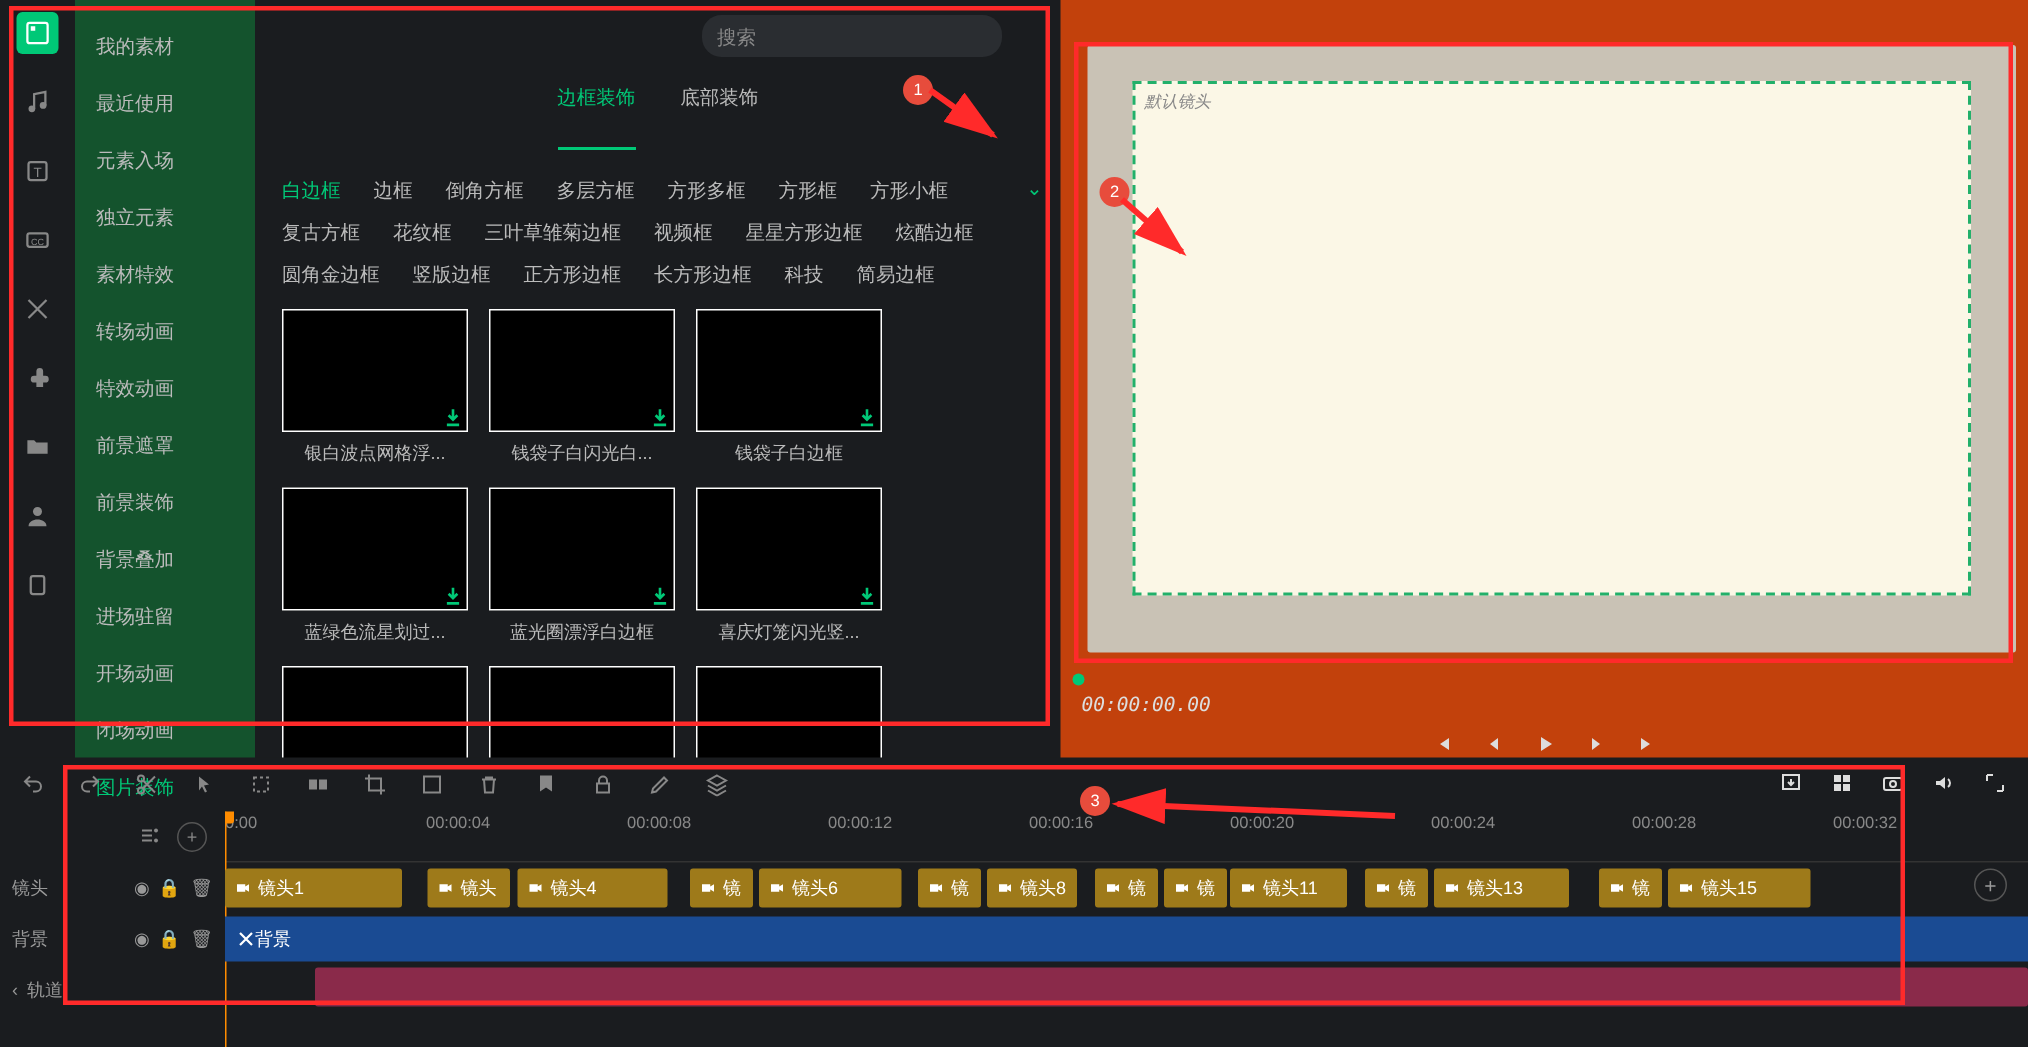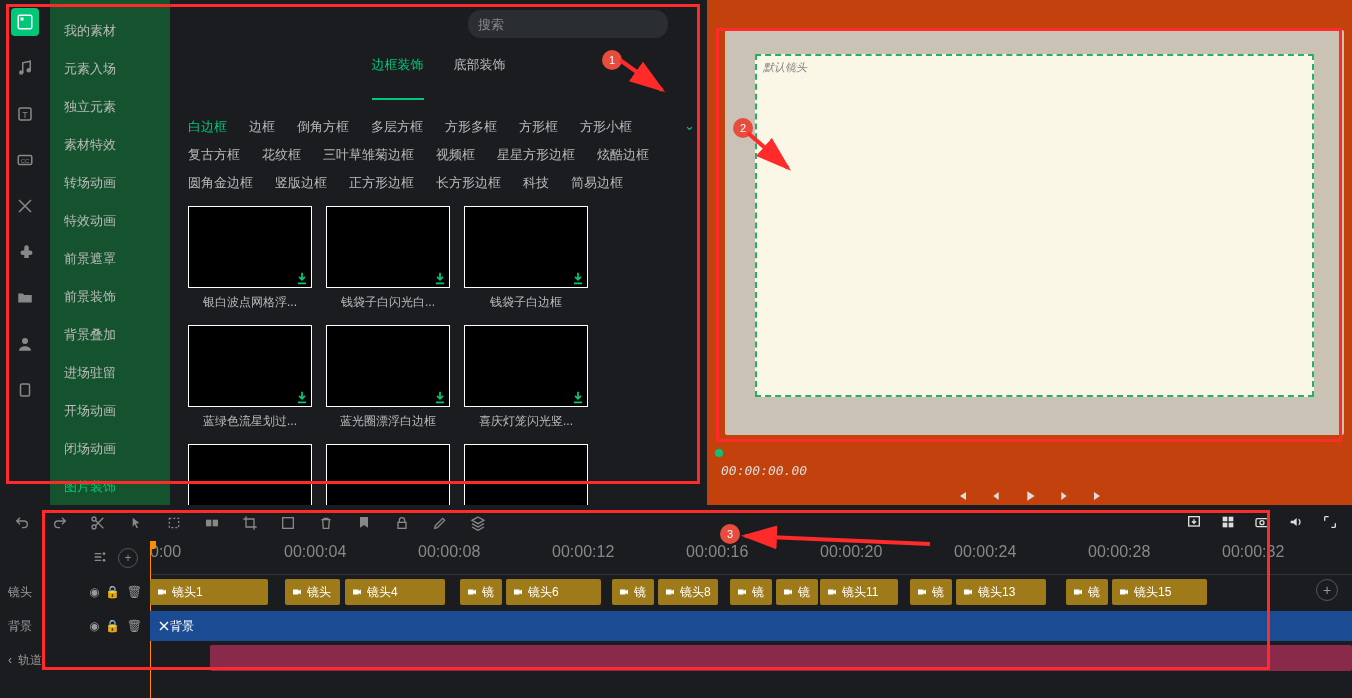--- a/index.html
+++ b/index.html
@@ -53,21 +53,21 @@
 .tl-toolbar { height: 36px; display: flex; align-items: center; gap: 22px; padding: 0 14px; color: #888; }
 .tl-toolbar .right { margin-left: auto; display:flex; align-items:center; gap:14px; font-family: monospace; color:#ccc; }
 .tl-toolbar .ico { width:16px; height:16px; }
 .tl-body { flex: 1; display: flex; }
 .tl-left { width: 150px; display:flex; flex-direction:column; font-size: 12px; }
 .tl-left .spacer { height: 34px; }
 .tl-left .trk-head { height: 34px; display:flex; align-items:center; padding: 0 8px; color:#999; gap:6px; }
 .tl-left .trk-head .lbl { width: 34px; }
 .tl-left .trk-head .icons { display:flex; gap:6px; margin-left:auto; }
 .tl-right { flex:1; position:relative; overflow:hidden; }
-.ruler { height: 34px; position: relative; border-bottom: 1px solid #333; font-size: 16px; color:#888; }
+.ruler { height: 34px; position: relative; border-bottom: 1px solid #333; font-size: 11px; color:#888; }
 .ruler .tick { position:absolute; top: 2px; }
 .playhead { position:absolute; left:0; top:0; bottom:0; width:0; border-left:1px solid #ff8c00; }
 .playhead::before { content:""; position:absolute; top:-2px; left:-5px; width:10px; height:10px; background:#ff8c00; border-radius:2px; }
 .clips { position: absolute; left:0; right:0; top:34px; height:34px; display:flex; align-items:center; }
 .clip { position:absolute; height:26px; top:4px; border-radius:2px; display:flex; align-items:center; padding:0 6px; font-size:12px; color:#fff; overflow:hidden; white-space:nowrap; }
 .clip.cam { background:#9e7a1a; }
 .clip .cico { width:12px; height:12px; margin-right:4px; }
 .bg-track { position:absolute; left:0; right:0; top:70px; height:30px; background:#1a4b93; display:flex; align-items:center; padding:0 8px; font-size:12px; color:#fff; }
 .sfx-track { position:absolute; left:60px; right:0; top:104px; height:26px; background:#8a2a4a; border-radius:2px; }
 .add-btn { position:absolute; right:14px; top:38px; width:22px; height:22px; border:1px solid #555; border-radius:50%; color:#999; display:flex; align-items:center; justify-content:center; font-size:14px; }
@@ -136,20 +136,21 @@
       </div>
     <div class="ico">
         <svg viewBox="0 0 24 24">
           <rect x="6" y="4" width="12" height="16" rx="2" fill="none" stroke="currentColor" stroke-width="2"></rect>
         </svg>
       </div>
   </div>
 
   <div class="cats">
     <div class="item">我的素材</div>
+    <div class="item">最近使用</div>
     <div class="item">元素入场</div>
     <div class="item">独立元素</div>
     <div class="item">素材特效</div>
     <div class="item">转场动画</div>
     <div class="item">特效动画</div>
     <div class="item">前景遮罩</div>
     <div class="item">前景装饰</div>
     <div class="item">背景叠加</div>
     <div class="item">进场驻留</div>
     <div class="item">开场动画</div>

